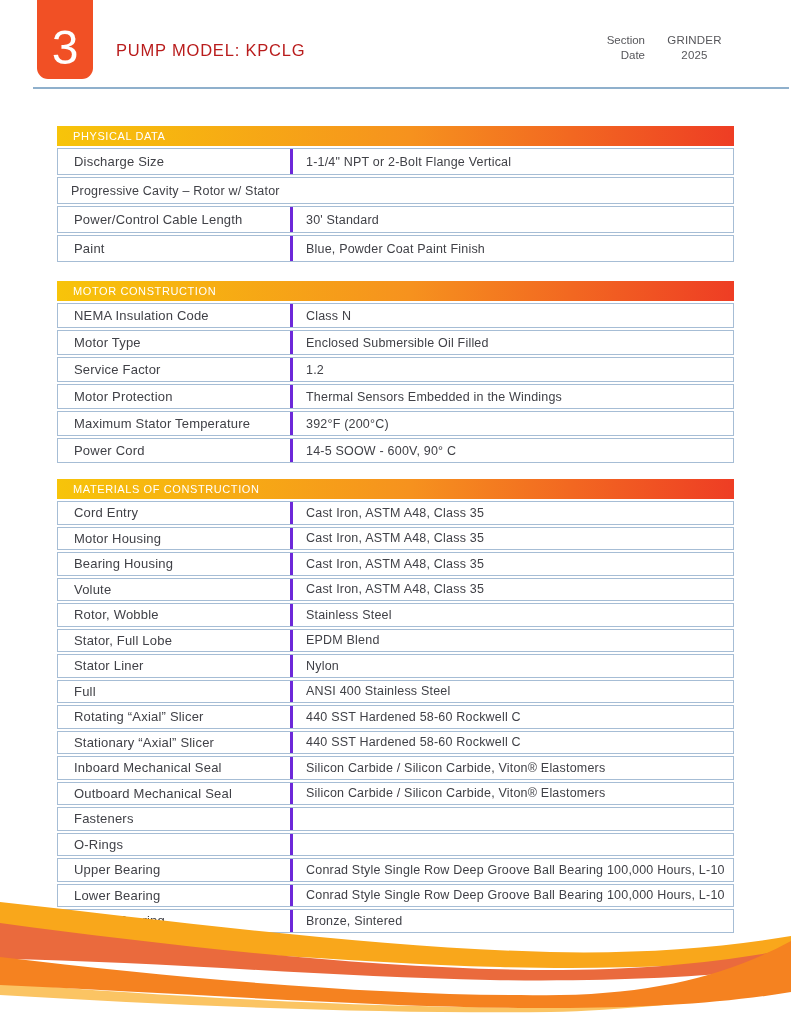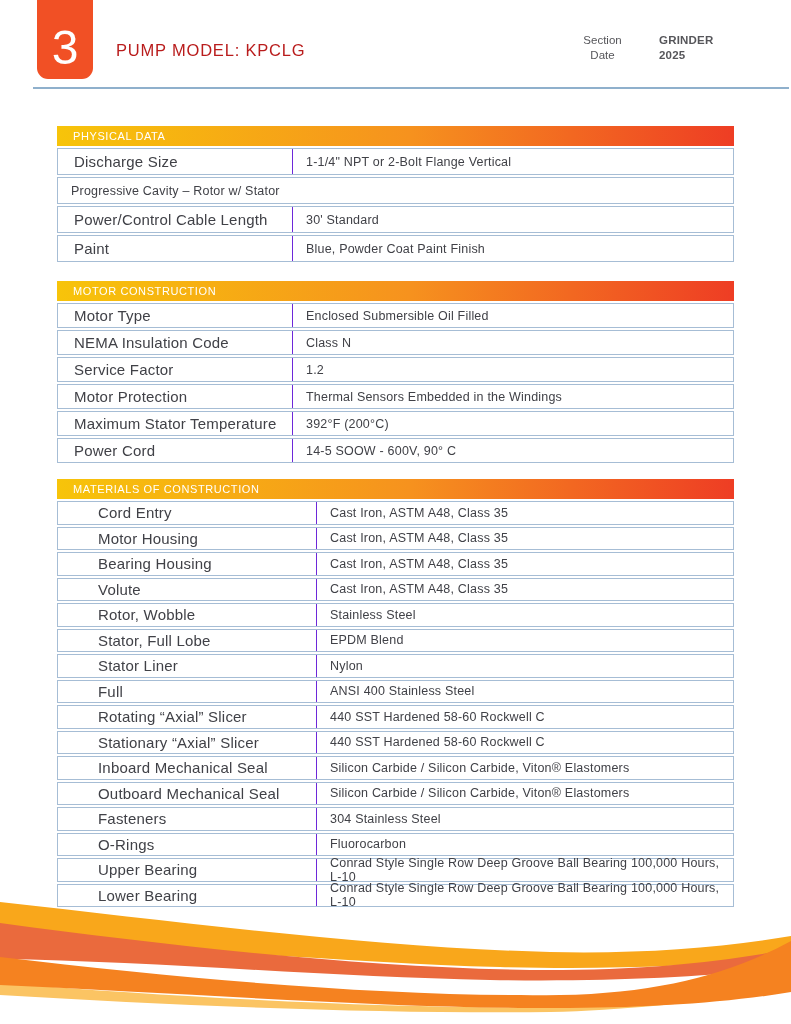--- a/index.html
+++ b/index.html
@@ -17,47 +17,47 @@
   }
   .page-title{
     position:absolute;left:116px;top:41px;margin:0;
     font-size:16.5px;font-weight:500;letter-spacing:0.8px;color:#b91c1c;
   }
   .meta{
     position:absolute;left:560px;top:33px;width:170px;
     display:grid;grid-template-columns:85px auto;column-gap:14px;
     font-size:11.5px;line-height:15px;color:#56565A;
   }
-  .meta .lbl{text-align:center;}
-  .meta .val{text-align:left;letter-spacing:0.2px;font-weight:bold;}
+  .meta .lbl{text-align:right;}
+  .meta .val{text-align:center;letter-spacing:0.2px;}
   .rule{
     position:absolute;left:33px;top:87px;width:756px;height:2px;
     background:#8FB0CC;
   }
   
   .spec-table{position:absolute;left:57px;width:677px;}
   .spec-table.t1{top:126px;border-radius:8px;}
   .spec-table.t2{top:281px;}
   .spec-table.t3{top:479px;}
   .t-head{
     height:20px;line-height:20px;padding-left:16px;box-sizing:border-box;
     background:linear-gradient(90deg,#F7C40A 0%,#F6921E 52%,#EE3D24 100%);
     color:#ffffff;font-size:11px;letter-spacing:0.6px;font-weight:500;
   }
   .t-row{
     display:flex;background:#ffffff;border:1px solid #A6BDD5;
     margin-top:2px;box-sizing:border-box;
   }
   .t1 .t-row{height:27px;}
   .t2 .t-row{height:25px;}
-  .t3 .t-row{height:23.5px;padding-left:24px;}
+  .t3 .t-row{height:23.5px;}
   .t-label{
-    width:235px;box-sizing:border-box;border-right:1px solid #6d28d9;
+    width:235px;box-sizing:border-box;border-right:3px solid #6d28d9;
     padding-left:16px;display:flex;align-items:center;
-    font-size:15px;letter-spacing:0.2px;color:#404147;
+    font-size:13px;letter-spacing:0.2px;color:#404147;
   }
   .t-value{
     flex:1;padding-left:13px;display:flex;align-items:center;
     font-size:12.5px;letter-spacing:0.2px;color:#404147;
   }
   
   .swoosh{position:absolute;left:0;top:894px;width:791px;height:130px;display:block;}
 </style>
 </head>
 <body>
@@ -94,26 +94,26 @@
           <div class="t-value">30' Standard</div>
         </div>
         <div class="t-row">
           <div class="t-label">Paint</div>
           <div class="t-value">Blue, Powder Coat Paint Finish</div>
         </div>
       </section>
       <section class="spec-table t2">
         <div class="t-head">MOTOR CONSTRUCTION</div>
         <div class="t-row">
+          <div class="t-label">NEMA Insulation Code</div>
+          <div class="t-value">Class N</div>
+        </div>
+        <div class="t-row">
           <div class="t-label">Motor Type</div>
           <div class="t-value">Enclosed Submersible Oil Filled</div>
-        </div>
-        <div class="t-row">
-          <div class="t-label">NEMA Insulation Code</div>
-          <div class="t-value">Class N</div>
         </div>
         <div class="t-row">
           <div class="t-label">Service Factor</div>
           <div class="t-value">1.2</div>
         </div>
         <div class="t-row">
           <div class="t-label">Motor Protection</div>
           <div class="t-value">Thermal Sensors Embedded in the Windings</div>
         </div>
         <div class="t-row">
@@ -170,33 +170,35 @@
         <div class="t-row">
           <div class="t-label">Inboard Mechanical Seal</div>
           <div class="t-value">Silicon Carbide / Silicon Carbide, Viton® Elastomers</div>
         </div>
         <div class="t-row">
           <div class="t-label">Outboard Mechanical Seal</div>
           <div class="t-value">Silicon Carbide / Silicon Carbide, Viton® Elastomers</div>
         </div>
         <div class="t-row">
           <div class="t-label">Fasteners</div>
-          <div class="t-value">304 Stainless Steel</div>
         </div>
         <div class="t-row">
           <div class="t-label">O-Rings</div>
-          <div class="t-value">Fluorocarbon</div>
         </div>
         <div class="t-row">
           <div class="t-label">Upper Bearing</div>
           <div class="t-value">Conrad Style Single Row Deep Groove Ball Bearing 100,000 Hours, L-10</div>
         </div>
         <div class="t-row">
           <div class="t-label">Lower Bearing</div>
           <div class="t-value">Conrad Style Single Row Deep Groove Ball Bearing 100,000 Hours, L-10</div>
+        </div>
+        <div class="t-row">
+          <div class="t-label">Sleeve Bearing</div>
+          <div class="t-value">Bronze, Sintered</div>
         </div>
       </section>
     </div>
 
   <svg class="swoosh" viewBox="0 0 791 130" preserveAspectRatio="none" aria-hidden="true">
     <path fill="#F9A71B" d="M0,8 C180,28 380,54 550,58 C640,60 720,54 791,42 L791,62 C710,72 610,76 500,73 C340,69 150,48 0,54 Z"></path>
     <path fill="#EA6A3D" d="M0,29 C170,52 360,73 530,76 C640,77 720,68 791,55 L791,73 C710,83 610,88 490,86 C330,83 150,67 0,65 Z"></path>
     <path fill="#FBC463" d="M0,89 C200,105 420,116 580,113 C670,110 740,100 791,90 L791,96 C720,106 630,116 550,118 C390,120 180,112 0,101 Z"></path>
     <path fill="#F58220" d="M0,63 C200,87 400,103 560,101 C660,99 730,80 791,47 L791,98 C720,110 630,115 530,114 C370,113 180,99 0,91 Z"></path>
   </svg>

